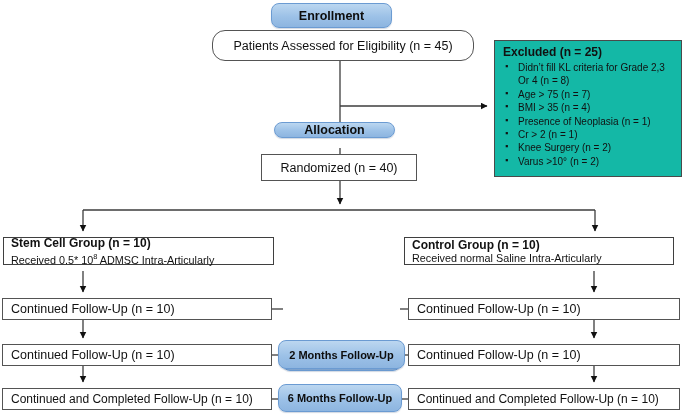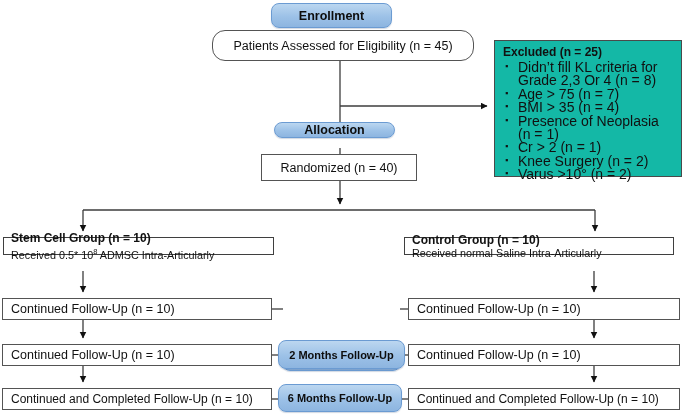--- a/index.html
+++ b/index.html
@@ -31,21 +31,21 @@
     position:absolute;background:#fff;border:1.4px solid #545454;
     box-sizing:border-box;display:flex;align-items:center;
     font-size:12.5px;white-space:nowrap;
   }
   .center{justify-content:center;}
   .box-eligibility{left:212px;top:30px;width:262px;height:31px;border-radius:13px;}
   .box-randomized{left:261px;top:154px;width:156px;height:27px;}
 
   .group-box{
     flex-direction:column;align-items:flex-start;justify-content:center;
-    padding:2px 7px;border:1.6px solid #3f3f3f;top:237px;height:18px;
+    padding:2px 7px;border:1.6px solid #3f3f3f;top:237px;height:28px;
   }
   .box-stem{left:3px;width:271px;}
   .box-control{left:404px;width:270px;}
   .group-title{font-weight:bold;font-size:12px;line-height:14px;}
   .group-sub{font-size:10.8px;line-height:13px;}
   sup{font-size:7.5px;}
 
   .row-left{left:2px;width:270px;padding-left:8px;}
   .row-right{left:408px;width:272px;padding-left:8px;}
   .r1{top:298px;height:22px;}
@@ -53,21 +53,21 @@
   .r3{top:388px;height:22px;}
   .r3t{font-size:12px;}
 
   
   .box-excluded{
     position:absolute;left:494px;top:40px;width:188px;height:137px;
     background:#14b8a6;border:1.6px solid #4a4a4a;box-sizing:border-box;
     padding:3px 6px 0 8px;
   }
   .excl-title{font-weight:bold;font-size:12px;line-height:16px;}
-  .excl-list{margin:1px 0 0 0;padding:0;list-style:none;font-size:14px;line-height:13.4px;}
+  .excl-list{margin:1px 0 0 0;padding:0;list-style:none;font-size:10px;line-height:13.4px;}
   .excl-list li{position:relative;padding-left:15px;}
   .excl-list li::before{content:"▪";position:absolute;left:2px;top:-1px;font-size:9px;color:#111;}
 </style>
 </head>
 <body>
 
 <div class="canvas">
 
   <svg class="connectors" viewBox="0 0 685 415" xmlns="http://www.w3.org/2000/svg">
     <defs>

